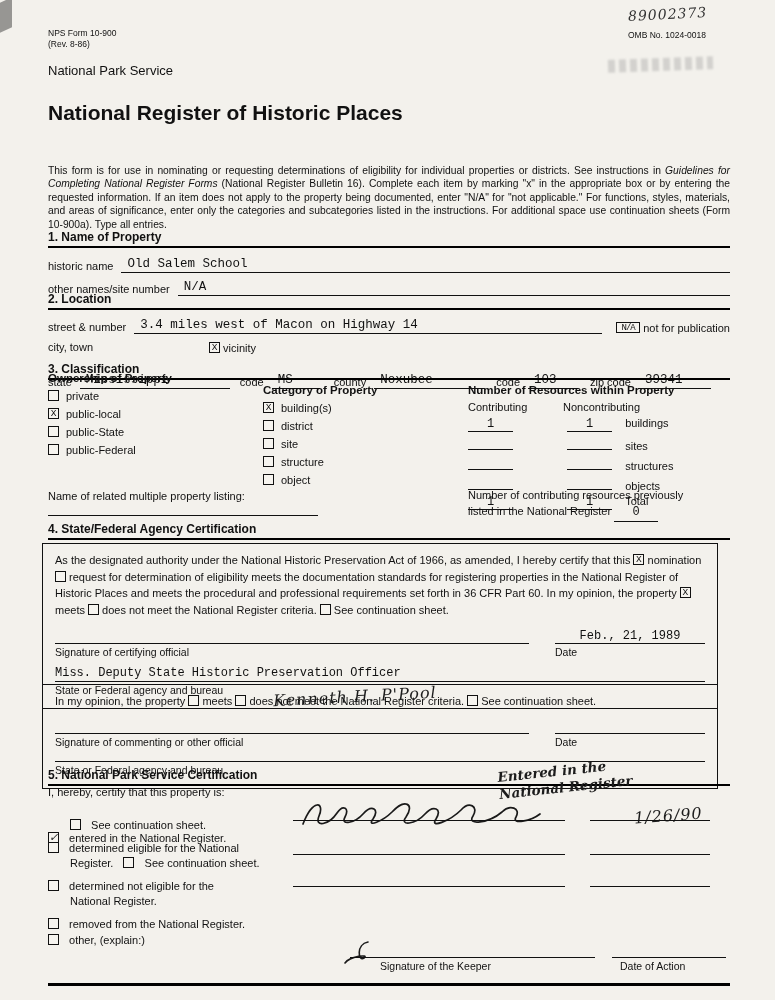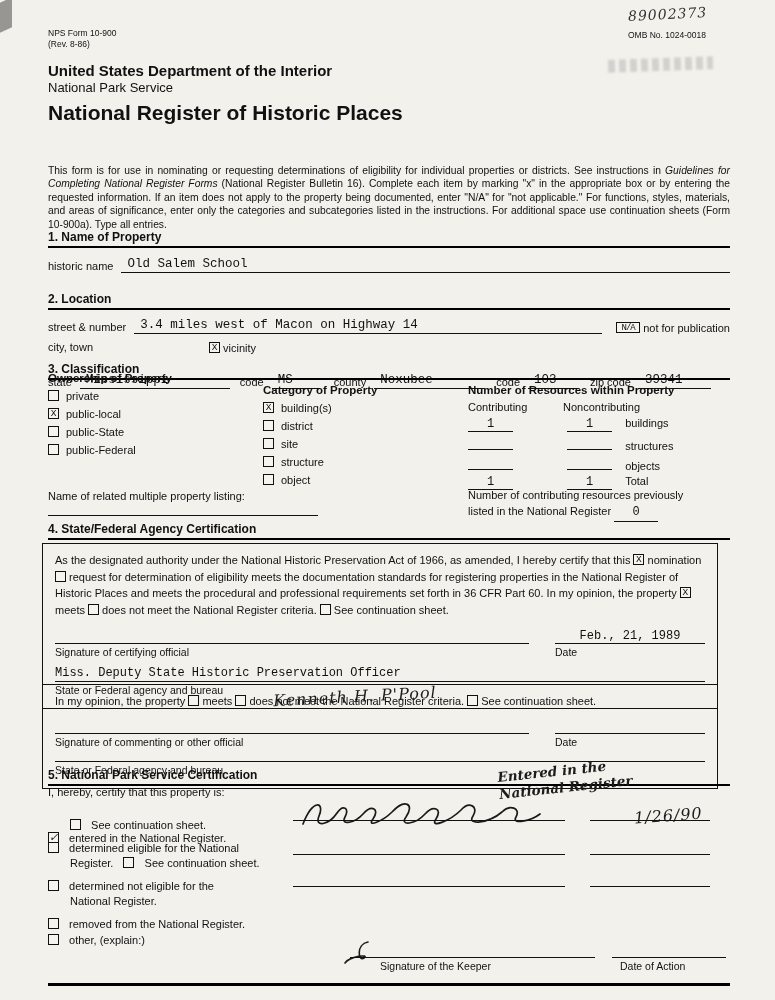--- a/index.html
+++ b/index.html
@@ -43,38 +43,41 @@
   <div class="abs" style="left:0;top:0;width:12px;height:30px;background:#4a4a4a;opacity:.55;transform:skewY(-25deg);"></div>
 
   <div class="abs small" style="left:48px;top:28px;">
     <div>NPS Form 10-900</div>
     <div>(Rev. 8-86)</div>
   </div>
   <div class="abs hand" style="left:628px;top:6px;font-size:14px;transform:rotate(-3deg);letter-spacing:1px;color:#333;">89002373</div>
   <div class="abs small" style="left:628px;top:30px;">OMB No. 1024-0018</div>
 
   <div class="abs" style="left:48px;top:62px;">
-    <div class="bold" style="font-size:15px;">United States Department of the Interior</div>
     <div style="font-size:13px;margin-top:1px;">National Park Service</div>
   </div>
   <div class="abs smudge" style="left:608px;top:58px;width:105px;height:13px;transform:rotate(-2deg);"></div>
 
   <div class="abs" style="left:48px;top:102px;line-height:1.05;">
     <div class="bold" style="font-size:21px;">National Register of Historic Places</div>
   </div>
 
   <p class="abs" style="left:48px;top:164px;width:682px;font-size:10.3px;line-height:1.3;text-align:justify;">
     <span>This form is for use in nominating or requesting determinations of eligibility for individual properties or districts. See instructions in </span><span style="font-style:italic;">Guidelines for Completing National Register Forms</span><span> (National Register Bulletin 16). Complete each item by marking "x" in the appropriate box or by entering the requested information. If an item does not apply to the property being documented, enter "N/A" for "not applicable." For functions, styles, materials, and areas of significance, enter only the categories and subcategories listed in the instructions. For additional space use continuation sheets (Form 10-900a). Type all entries.</span>
   </p>
 
   <div class="abs" style="left:48px;top:230px;width:682px;">
     <div class="sechead">1.  Name of Property</div>
     <div class="fieldrow" style="margin-top:9px;">
       <span class="flabel">historic name</span>
       <span class="fvalue grow">Old Salem School</span>
+    </div>
+    <div class="fieldrow" style="margin-top:7px;">
+      <span class="flabel">other names/site number</span>
+      <span class="fvalue grow">N/A</span>
     </div>
   </div>
 
   <div class="abs" style="left:48px;top:292px;width:682px;">
     <div class="sechead">2.  Location</div>
 
     <div class="fieldrow" style="margin-top:8px;">
       <span class="flabel">street &amp; number</span>
       <span class="fvalue grow">3.4 miles west of Macon on Highway 14</span>
       <span style="width:14px;"></span>
@@ -136,20 +139,26 @@
       <div style="margin-top:4px;font-size:11px;">
         <span class="numline">1</span>
         <span style="display:inline-block;width:48px;"></span>
         <span class="numline">1</span>
         <span style="padding-left:10px;">buildings</span>
       </div>
       <div style="margin-top:3px;font-size:11px;">
         <span class="numline"></span>
         <span style="display:inline-block;width:48px;"></span>
         <span class="numline"></span>
+        <span style="padding-left:10px;">sites</span>
+      </div>
+      <div style="margin-top:3px;font-size:11px;">
+        <span class="numline"></span>
+        <span style="display:inline-block;width:48px;"></span>
+        <span class="numline"></span>
         <span style="padding-left:10px;">structures</span>
       </div>
       <div style="margin-top:3px;font-size:11px;">
         <span class="numline"></span>
         <span style="display:inline-block;width:48px;"></span>
         <span class="numline"></span>
         <span style="padding-left:10px;">objects</span>
       </div>
       <div style="margin-top:3px;font-size:11px;">
         <span class="numline">1</span>

